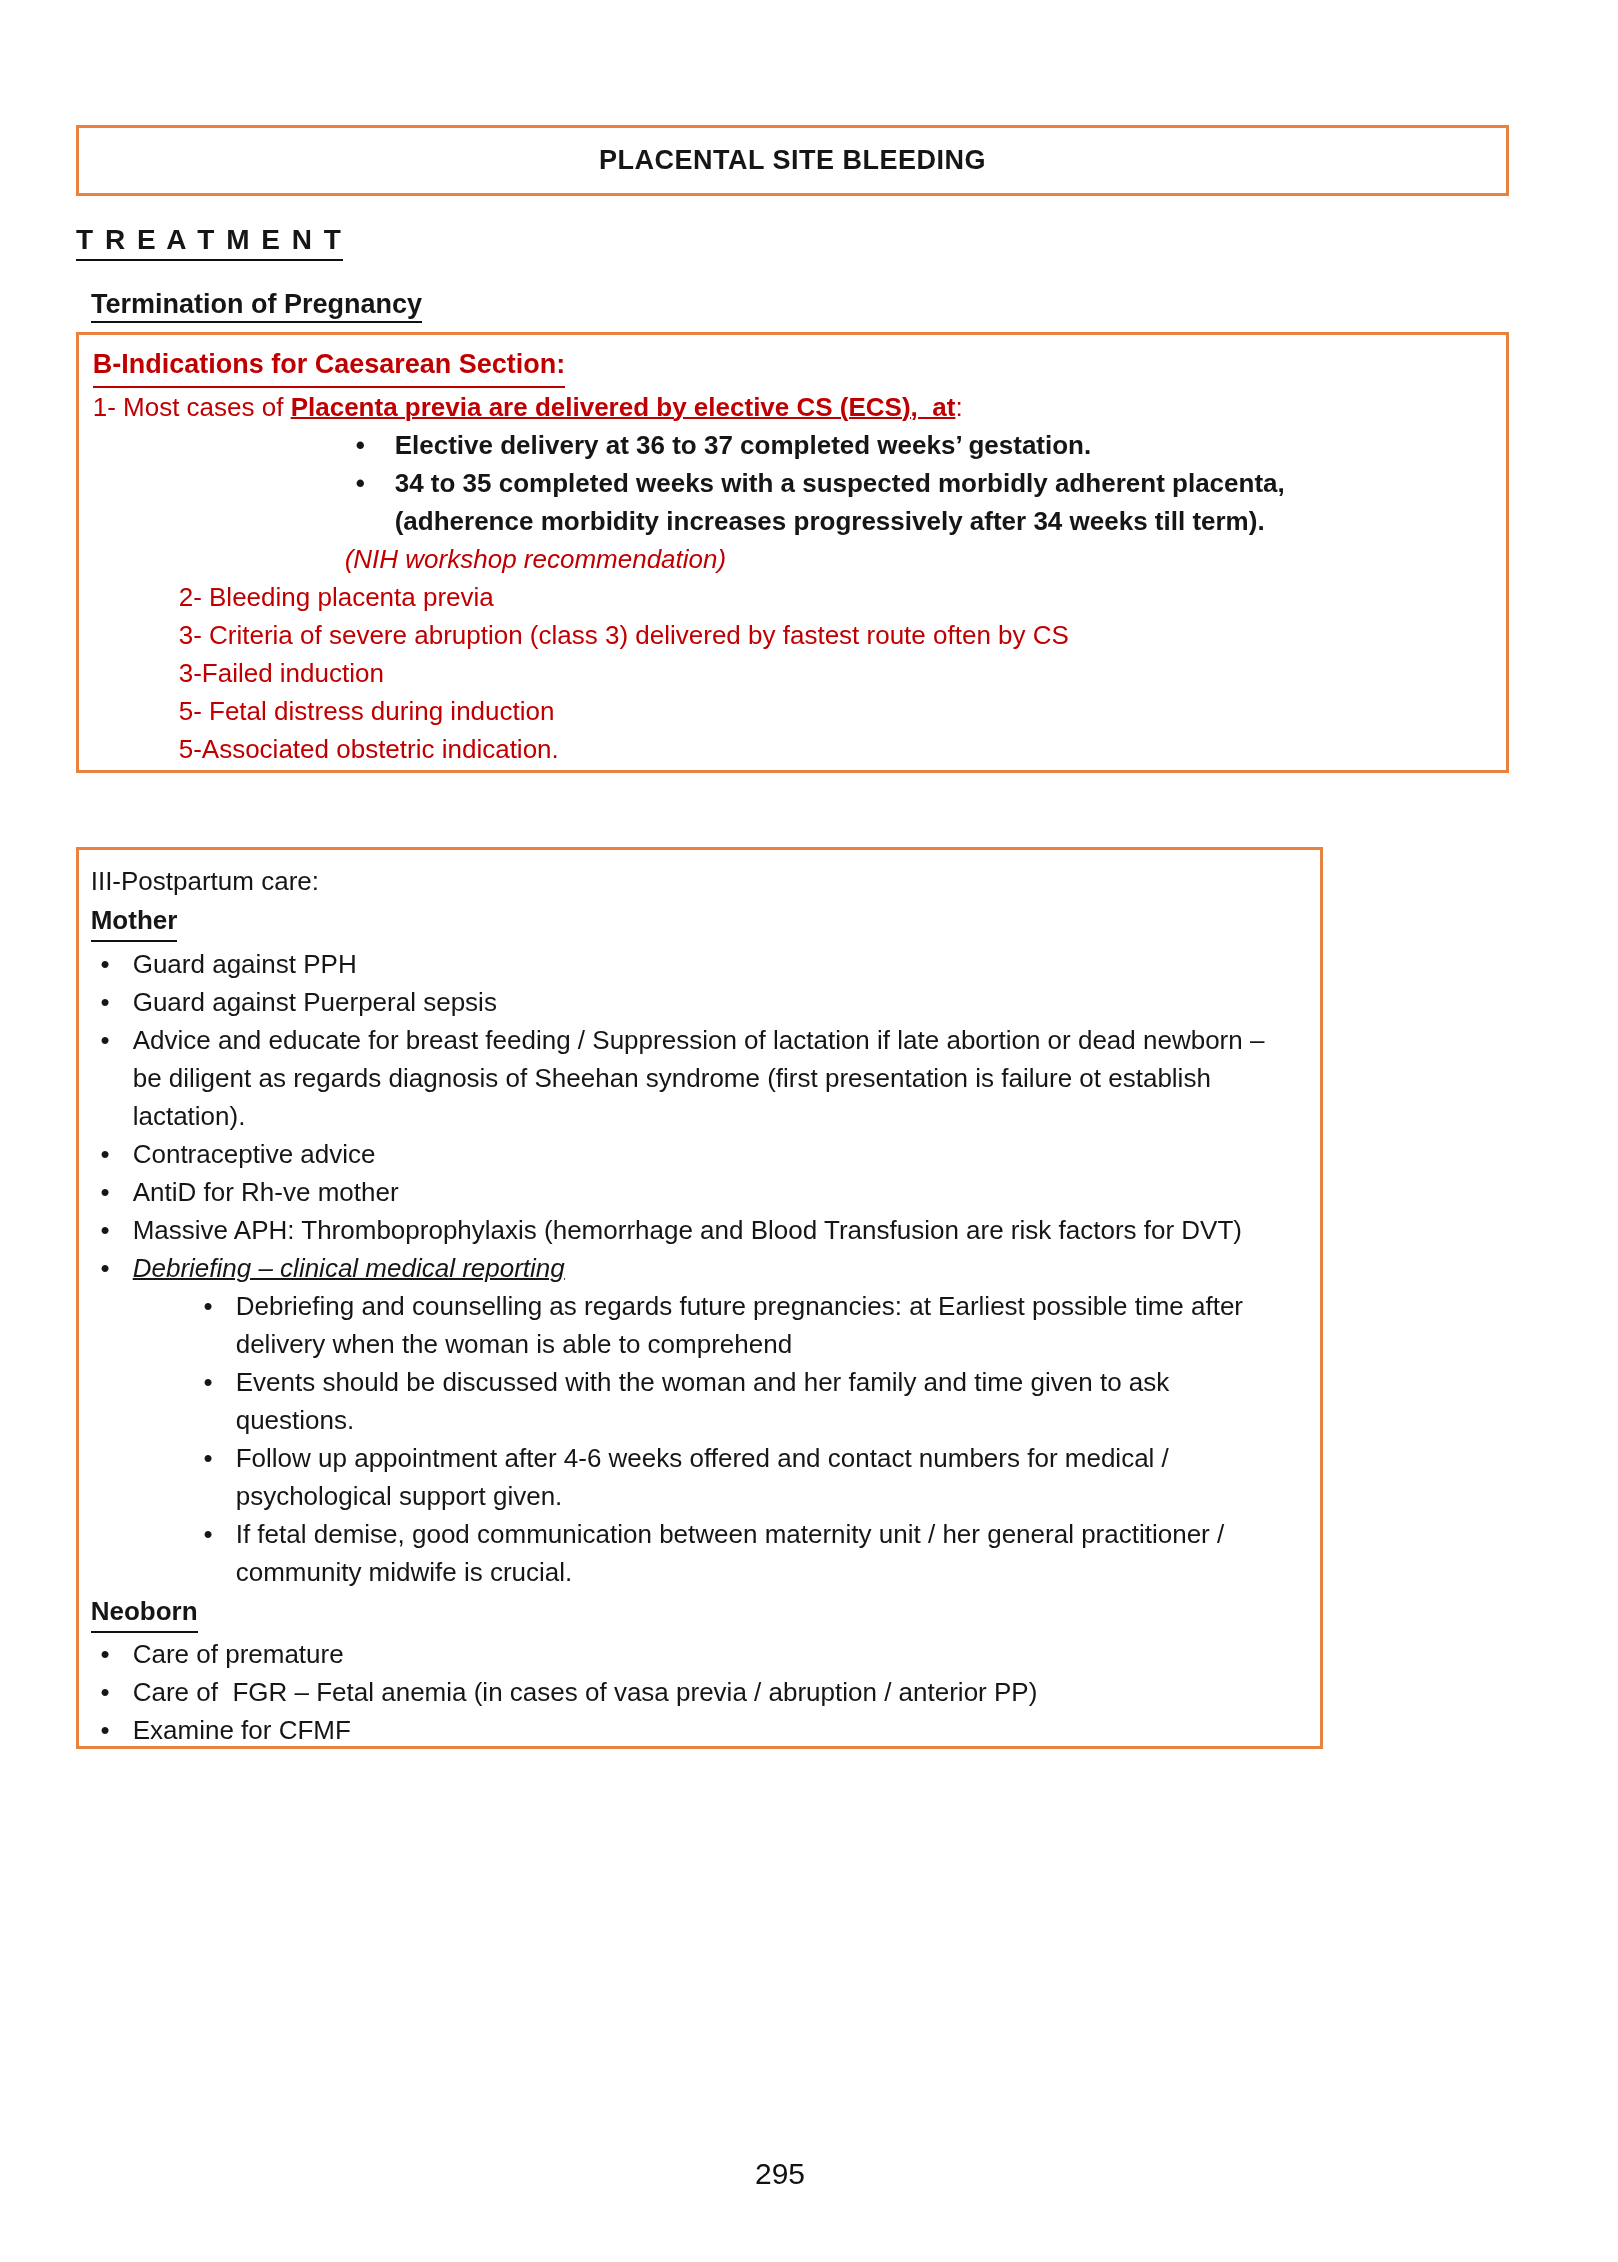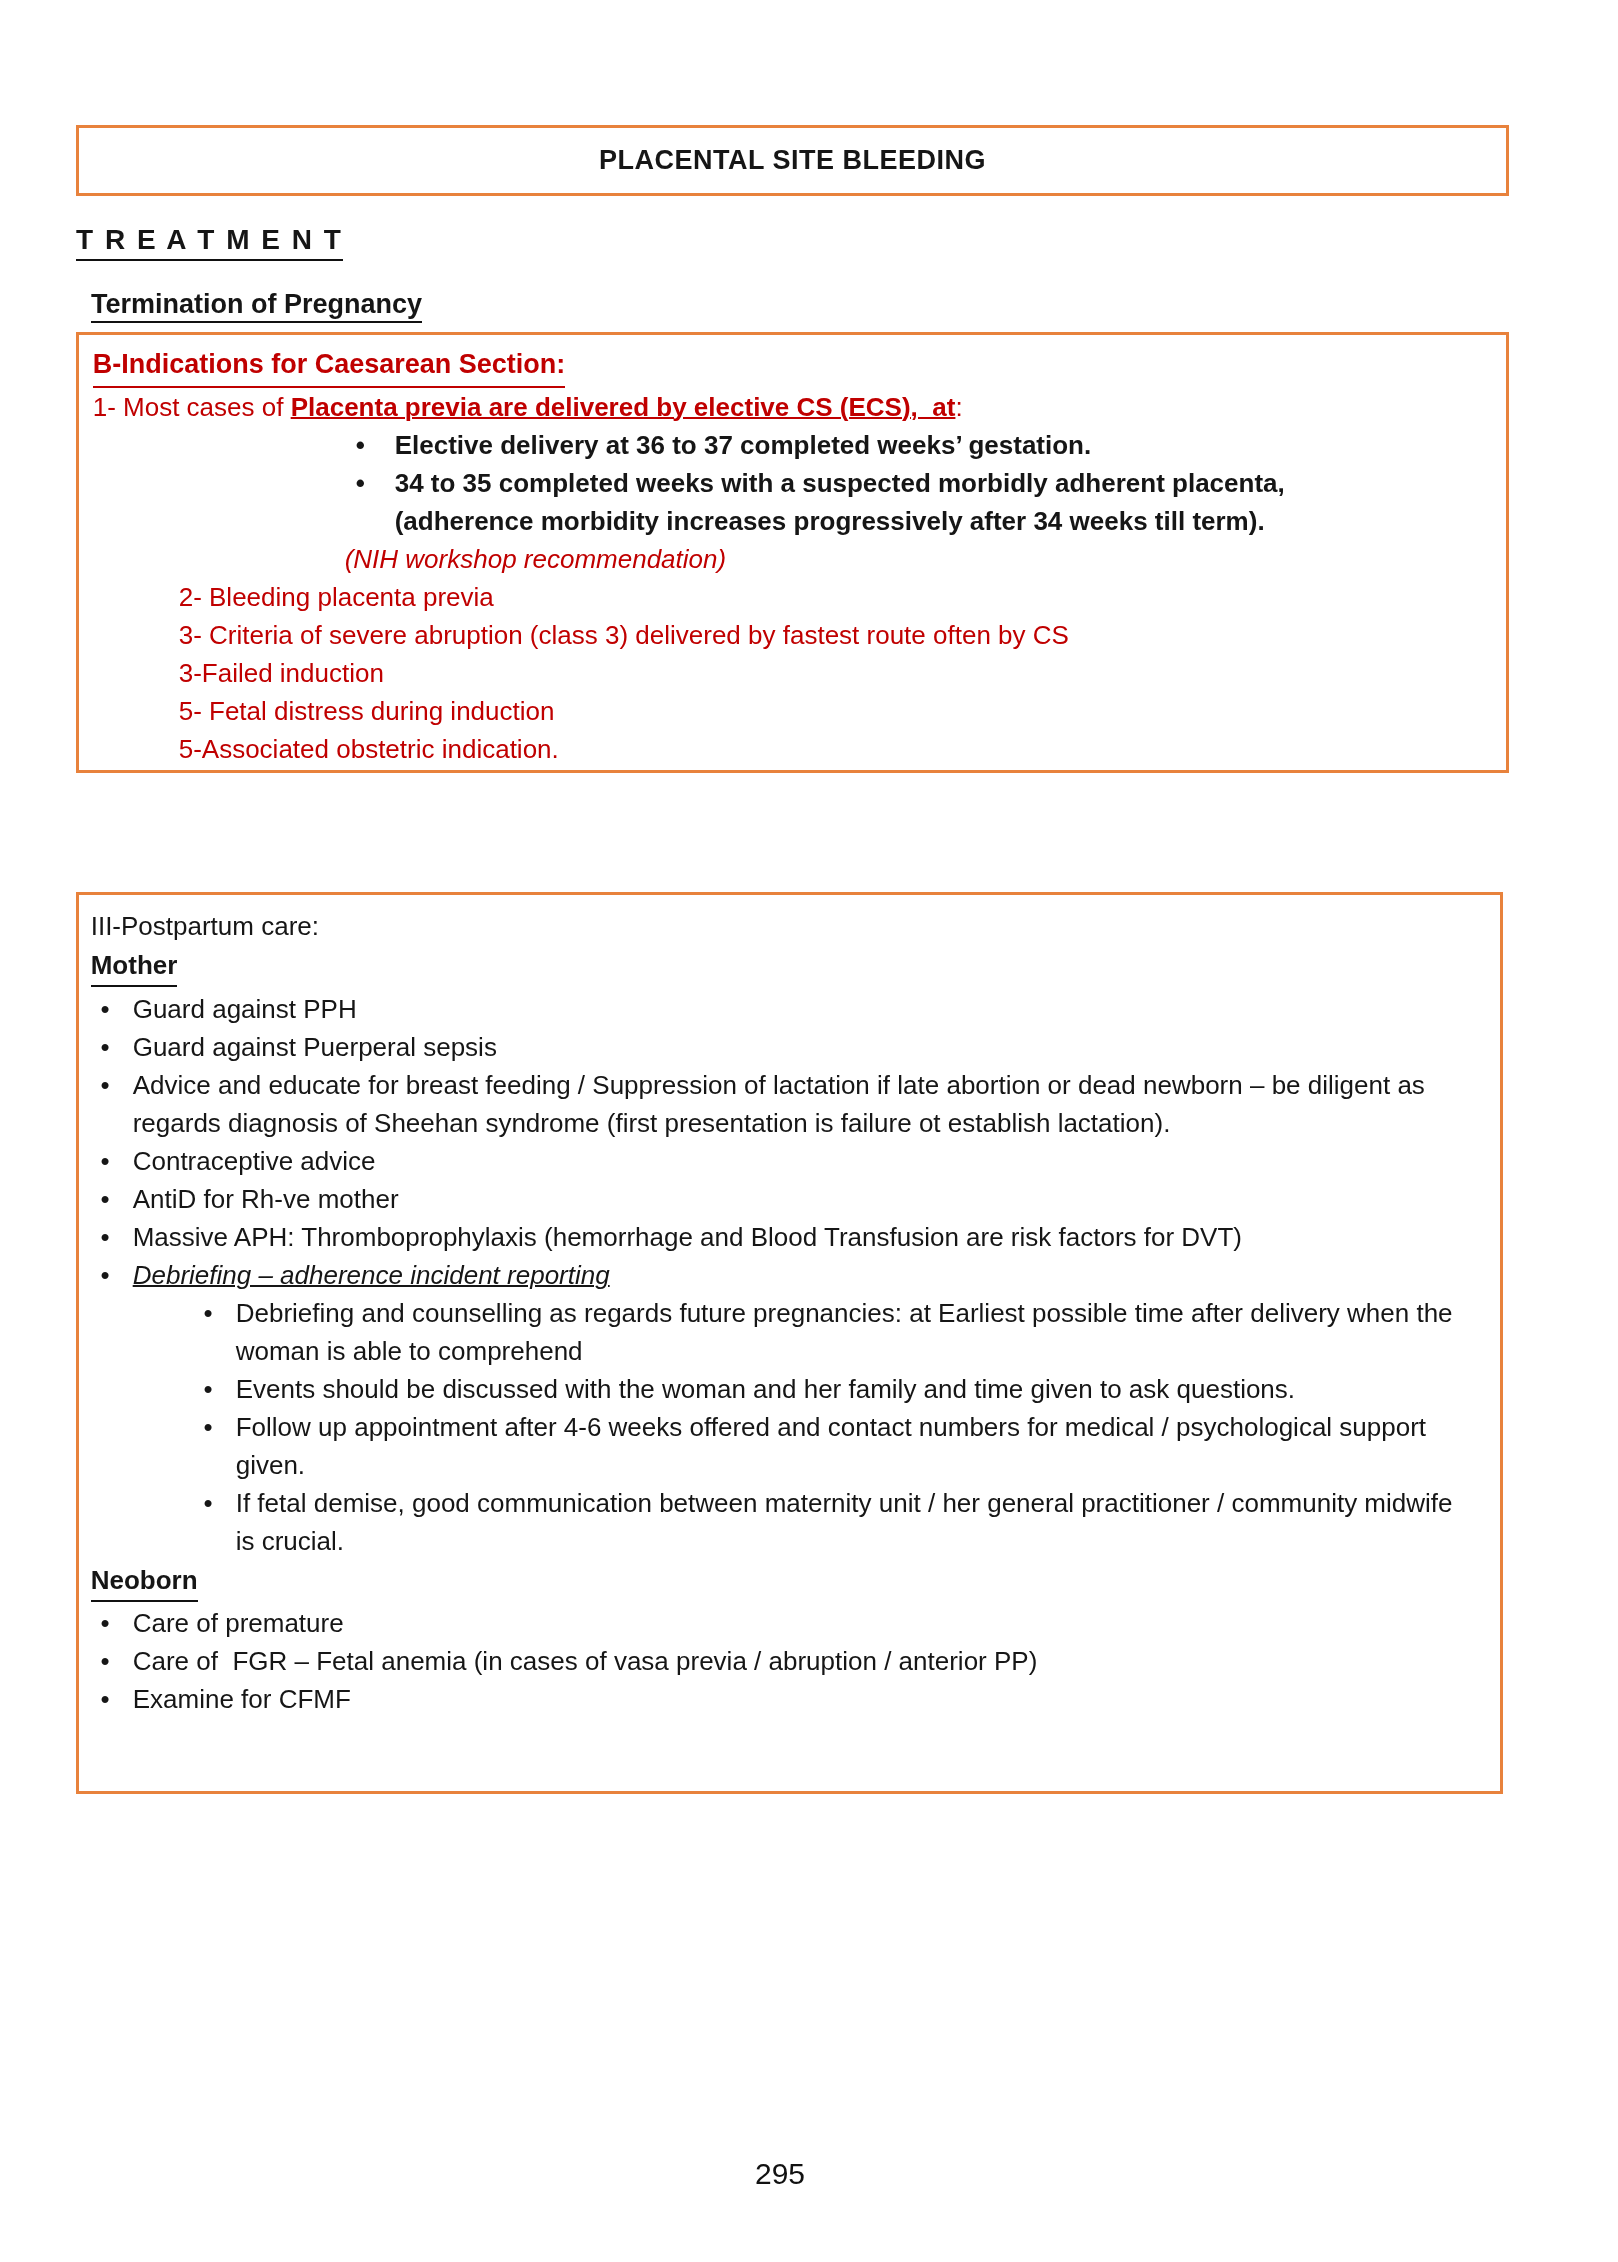--- a/index.html
+++ b/index.html
@@ -59,25 +59,25 @@
   .b1row{display:flex; margin-left:263px; font-weight:700; color:#161616;}
   .b1row .marker{flex:none; width:39px;}
   .b1row .btxt{white-space:pre-wrap;}
   .b1cont{margin-left:302px; font-weight:700; color:#161616; white-space:pre-wrap;}
   .note{margin-left:252px; font-style:italic;}
   .reditem{margin-left:86px; white-space:pre-wrap;}
 
   
   .box2{
     position:absolute; left:76px; top:847px;
-    width:1427px; height:902px;
+    width:1247px; height:902px;
     border:3.9px solid #E8823C;
     box-sizing:border-box;
     padding:11.7px 25px 0 11.7px;
-    font-size:26px; line-height:38px;margin-top:45px;
+    font-size:26px; line-height:38px;
   }
   .subhead{font-weight:700; font-size:26px; margin:1px 0 2.9px 0;}
   .brow{display:flex;}
   .brow .marker{flex:none; width:42px; padding-left:9.8px; box-sizing:border-box;}
   .brow .btxt{flex:1; white-space:pre-wrap;}
   .brow.sub .marker{margin-left:103px;}
   .debrief{font-style:italic; text-decoration:underline; text-decoration-thickness:2.4px;}
 
   
   .pagenum{
@@ -155,21 +155,21 @@
       <span class="marker">•</span>
       <span class="btxt">AntiD for Rh-ve mother</span>
     </div>
     <div class="brow">
       <span class="marker">•</span>
       <span class="btxt">Massive APH: Thromboprophylaxis (hemorrhage and Blood Transfusion are risk factors for DVT)</span>
     </div>
 
     <div class="brow">
       <span class="marker">•</span>
-      <span class="btxt debrief">Debriefing – adherence incident reporting</span>
+      <span class="btxt debrief">Debriefing – clinical medical reporting</span>
     </div>
 
     <div class="brow sub">
       <span class="marker">•</span>
       <span class="btxt">Debriefing and counselling as regards future pregnancies: at Earliest possible time after delivery when the woman is able to comprehend</span>
     </div>
     <div class="brow sub">
       <span class="marker">•</span>
       <span class="btxt">Events should be discussed with the woman and her family and time given to ask questions.</span>
     </div>

